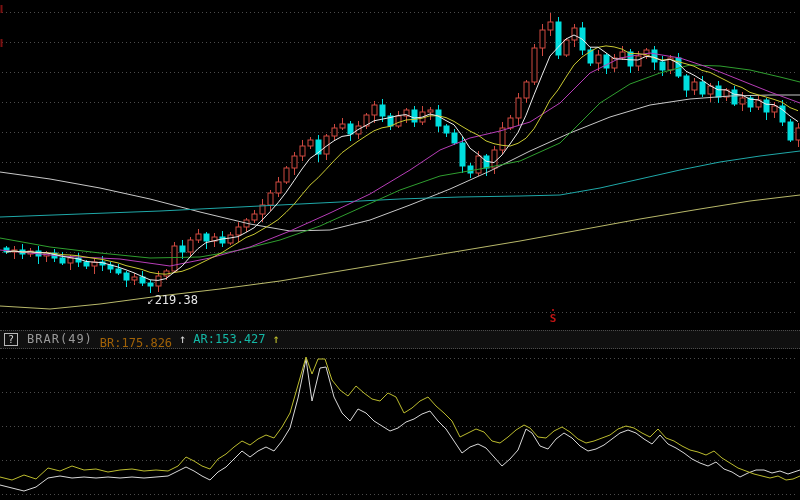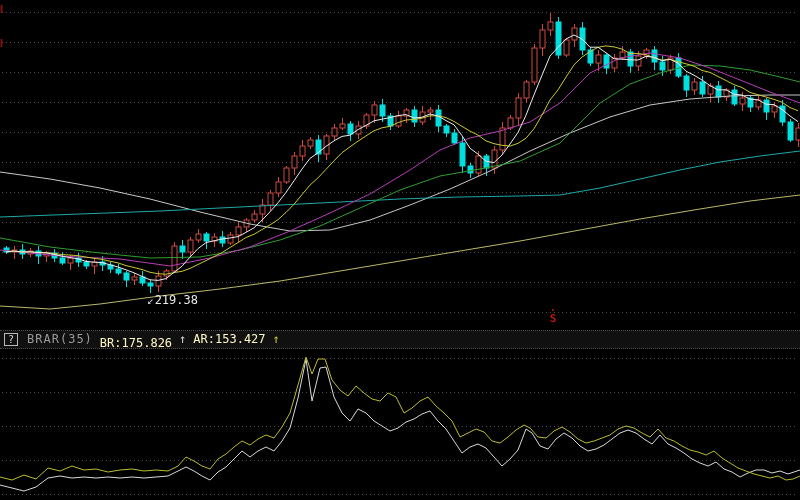--- a/index.html
+++ b/index.html
@@ -13,22 +13,22 @@
     background:#101010;box-sizing:border-box;
     border-top:1px dotted #4c4c4c;border-bottom:1px dotted #4c4c4c;
     display:flex;align-items:center;gap:7px;padding-left:4px;
     font-size:12px;line-height:17px;white-space:nowrap;
   }
   .help-box{
     display:inline-block;border:1px solid #b9b9b9;color:#d9d9d9;
     font-size:10px;line-height:11px;padding:0 3px;margin-right:2px;
   }
   .ind-name{color:#9a9a9a;letter-spacing:1px;}
-  .ind-br{color:#fef9c3;margin-top:7px;}
-  .ind-ar{color:#fef9c3;}
+  .ind-br{color:#a16207;margin-top:7px;}
+  .ind-ar{color:#14b8a6;}
   .arrow-up-white{color:#d9d9d9;font-size:12px;}
   .arrow-up-yellow{color:#c9c92e;font-size:12px;}
   .low-label{
     position:absolute;left:147px;top:293px;color:#e8e8e8;font-size:12px;
     display:flex;align-items:center;gap:1px;
   }
   .low-label .arr{font-size:11px;color:#cfcfcf;}
   .sell-marker{
     position:absolute;left:546px;top:309px;width:14px;
     display:flex;flex-direction:column;align-items:center;color:#c11414;
@@ -265,21 +265,21 @@
       <polyline points="0,238 50,247 100,253 150,258 200,257 240,250 280,240 320,226 360,208 400,190 440,176 480,169 520,161 560,143 600,103 630,84 660,73 690,65 720,66 750,70 780,77 800,82" fill="none" stroke="#2f9e2f" stroke-width="1"></polyline>
       <polyline points="0,250 60,256 120,259 170,266 210,258 250,247 290,231 330,213 370,194 410,170 440,150 470,138 500,131 530,122 560,103 590,73 620,58 650,53 680,58 710,68 740,80 770,92 800,103" fill="none" stroke="#b73db7" stroke-width="1"></polyline>
       <polyline points="6,252 14,251 22,252 30,251.75 38,252.6 46,252.66666666666666 54,253.42857142857142 62,254.625 70,255 78,255.7 86,257.1 94,258.3 102,259.4 110,261.2 118,262.9 126,265.6 134,267.5 142,269.5 150,272.3 158,273.7 166,274.2 174,272.6 182,271.3 190,268.4 198,264.5 206,260.6 214,256.6 222,252.6 230,247.5 238,242.6 246,237.5 254,234.3 262,229.6 270,224.9 278,219.7 286,212.4 294,204.3 302,194.6 310,185.1 318,177.8 326,169.4 334,160.8 342,152.7 350,146.8 358,141.2 366,135.9 374,130.8 382,127.8 390,126.4 398,122.6 406,120 414,119.4 422,118.2 430,115.8 438,115.8 446,117.6 454,121.4 462,126.4 470,131.1 478,135.1 486,140.9 494,143.7 502,145.3 510,146.1 518,143.3 526,138.2 534,128.7 542,115.1 550,100 558,89.9 566,77.1 574,64.9 582,57.1 590,51.6 598,47.3 606,45.9 614,46.9 622,49.1 630,53.5 638,53.6 646,54.6 654,58 662,60 670,59.5 678,61.6 686,63.8 694,66.2 702,70.4 710,72.4 718,76.5 726,80.5 734,84.7 742,87.5 750,92.4 758,94.8 766,97 774,99.4 782,102.2 790,107.6 798,110.7" fill="none" stroke="#c9c932" stroke-width="1"></polyline>
       <polyline points="6,252 14,251 22,252 30,251.75 38,252.6 46,252.8 54,254.4 62,256.2 70,257.6 78,258.8 86,261.4 94,262.2 102,262.6 110,264.8 118,267 126,269.8 134,272.8 142,276.4 150,279.8 158,280.4 166,278.6 174,272.4 182,266.2 190,257 198,248.6 206,242.6 214,240.8 222,239 230,238 238,236.6 246,232.4 254,227.8 262,220.2 270,211.8 278,202.8 286,192.4 294,180.8 302,169 310,158.4 318,152.8 326,146.4 334,140.8 342,136.4 350,135.2 358,129.6 366,125.4 374,120.8 382,119.2 390,117.6 398,115.6 406,114.6 414,118 422,117.2 430,114 438,116 446,120.6 454,124.8 462,135.6 470,148.2 478,154.2 486,161.2 494,162.6 502,155 510,144 518,132.4 526,115.2 534,94.8 542,75.2 550,56 558,47.4 566,39 574,35 582,39 590,47.2 598,47.2 606,52.8 614,58.8 622,59.2 630,59.8 638,60 646,56.4 654,57.2 662,60.8 670,59.2 678,63.2 686,71.2 694,75.2 702,80 710,85.6 718,89.8 726,89.8 734,94.2 742,95 750,99.2 758,99.8 766,104.2 774,104.6 782,109.4 790,116 798,121.6" fill="none" stroke="#ececec" stroke-width="1"></polyline>
       <polyline points="0,485 12,488 24,491 36,487 48,478 60,476 72,478 84,477 96,478 108,477 120,478 132,477 144,478 156,477 168,476 178,471 186,467 194,471 202,476 210,480 218,472 226,467 234,459 242,451 250,457 258,451 266,447 274,451 282,441 290,428 298,398 306,359 312,401 320,368 326,367 334,397 342,413 350,421 358,409 366,413 374,421 382,426 390,431 398,428 406,422 414,419 422,414 430,411 438,421 446,429 454,441 462,453 470,447 478,444 486,448 494,457 502,466 510,459 518,450 526,429 532,433 540,446 548,449 556,439 564,433 572,438 580,446 588,451 596,449 604,445 612,439 620,433 628,430 636,433 644,439 652,444 660,435 668,444 676,448 684,453 692,459 700,463 708,466 716,462 724,469 732,472 740,477 748,473 756,470 764,470 772,473 780,471 788,474 794,472 800,470" fill="none" stroke="#d9d9d9" stroke-width="1"></polyline>
       <polyline points="0,477 12,480 24,475 36,479 48,468 60,471 72,466 84,470 96,469 108,472 120,470 132,469 144,471 156,470 168,471 178,466 186,457 194,461 202,466 210,469 218,459 226,454 234,447 242,441 250,445 258,439 266,435 274,438 282,427 290,413 298,385 306,357 312,374 318,359 325,359 332,380 340,390 348,396 356,386 364,393 372,399 380,401 388,393 396,397 404,413 412,408 420,401 428,397 436,406 444,413 452,421 460,437 468,433 476,429 484,432 492,441 500,443 508,437 516,430 524,425 530,428 538,437 546,438 554,431 562,427 570,432 578,439 586,443 594,441 602,438 610,435 618,429 626,426 634,428 642,433 650,437 658,429 666,438 674,441 682,446 690,450 698,452 706,455 714,451 722,458 730,463 738,468 746,471 754,474 762,476 770,478 778,476 786,480 793,479 800,476" fill="none" stroke="#bcbc2e" stroke-width="1"></polyline>
     </svg>
 
   <div class="indicator-bar">
     <span class="help-box">?</span>
-    <span class="ind-name">BRAR(35)</span>
+    <span class="ind-name">BRAR(49)</span>
     <span class="ind-br">BR:175.826</span>
     <span class="arrow-up-white">↑</span>
     <span class="ind-ar">AR:153.427</span>
     <span class="arrow-up-yellow">↑</span>
   </div>
 
   <div class="low-label">
     <span class="arr">↙</span>
     <span>219.38</span>
   </div>

